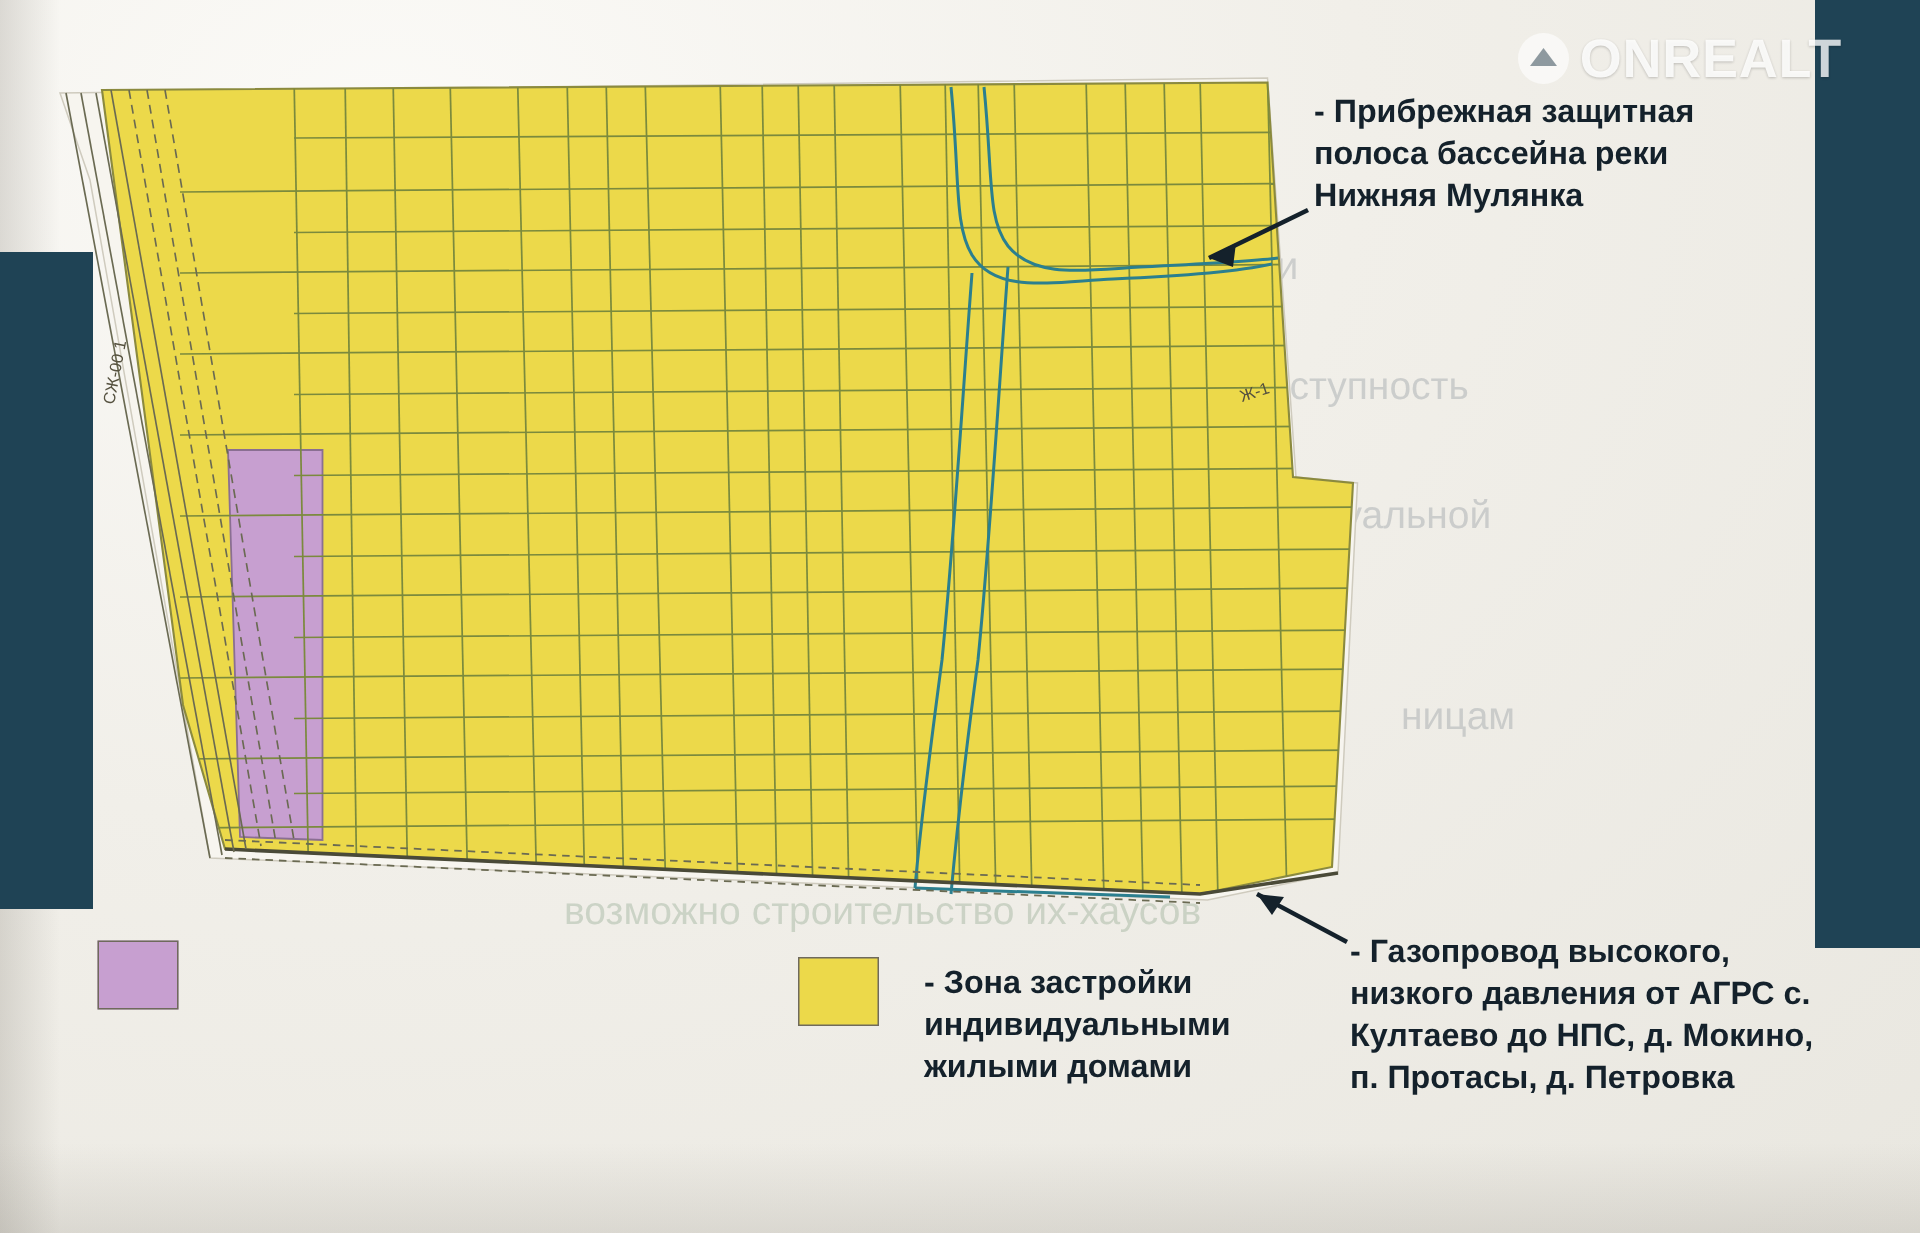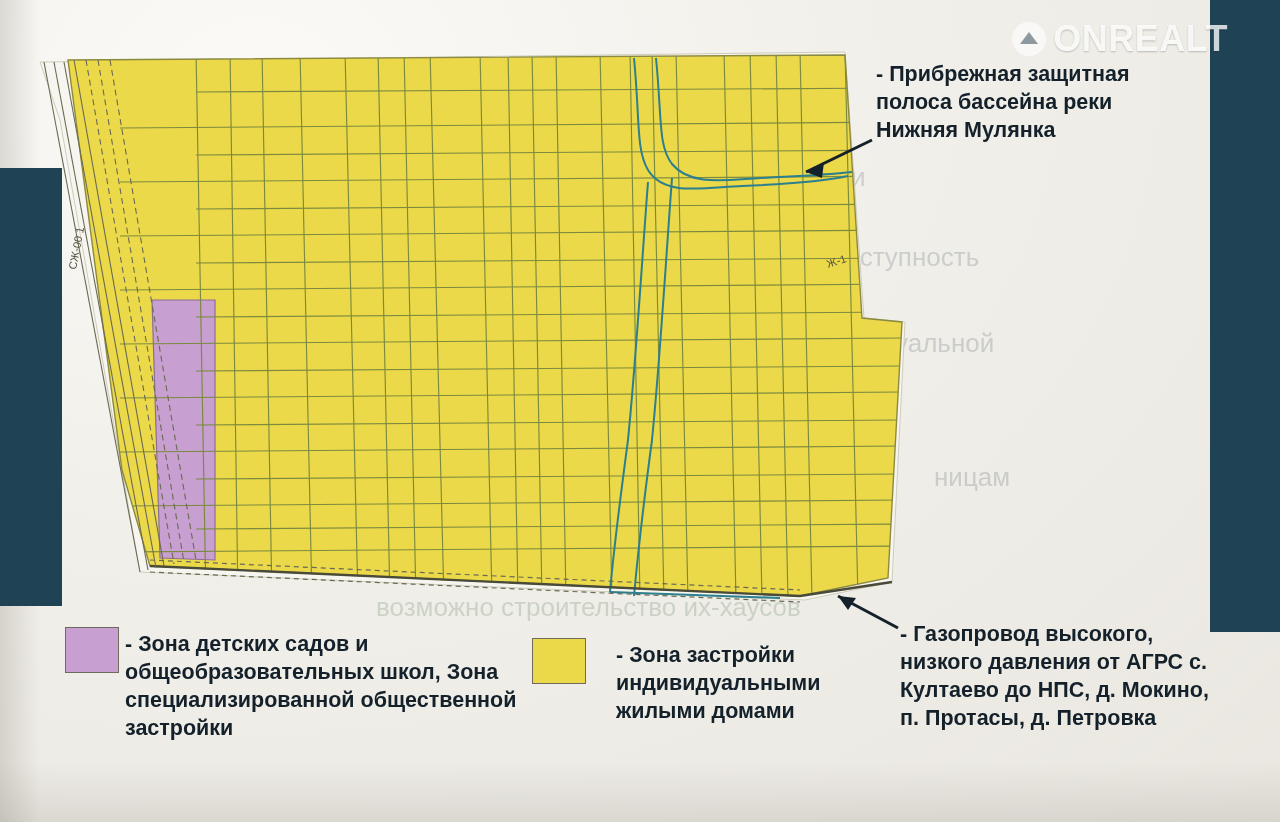--- a/index.html
+++ b/index.html
@@ -281,18 +281,17 @@
     <g>
       <line x1="898" y1="628" x2="838" y2="596" stroke="#14212b" stroke-width="3"></line>
       <polygon points="838,596 856,598 848,610" fill="#14212b"></polygon>
     </g>
   </svg>
 
   <div class="callout callout-gas">- Газопровод высокого, низкого давления от АГРС с. Култаево до НПС, д. Мокино, п. Протасы, д. Петровка</div>
   <div class="callout callout-river">- Прибрежная защитная полоса бассейна реки Нижняя Мулянка</div>
 
   <div class="swatch swatch-purple legend-1"></div>
-  <div class="legend-text legend-1-text">- Зона детских садов и общеобразовательных школ, Зона специализированной общественной застройки</div>
 
   <div class="swatch swatch-yellow legend-2"></div>
   <div class="legend-text legend-2-text">- Зона застройки индивидуальными жилыми домами</div>
 
 </div>
 
 </body></html>

